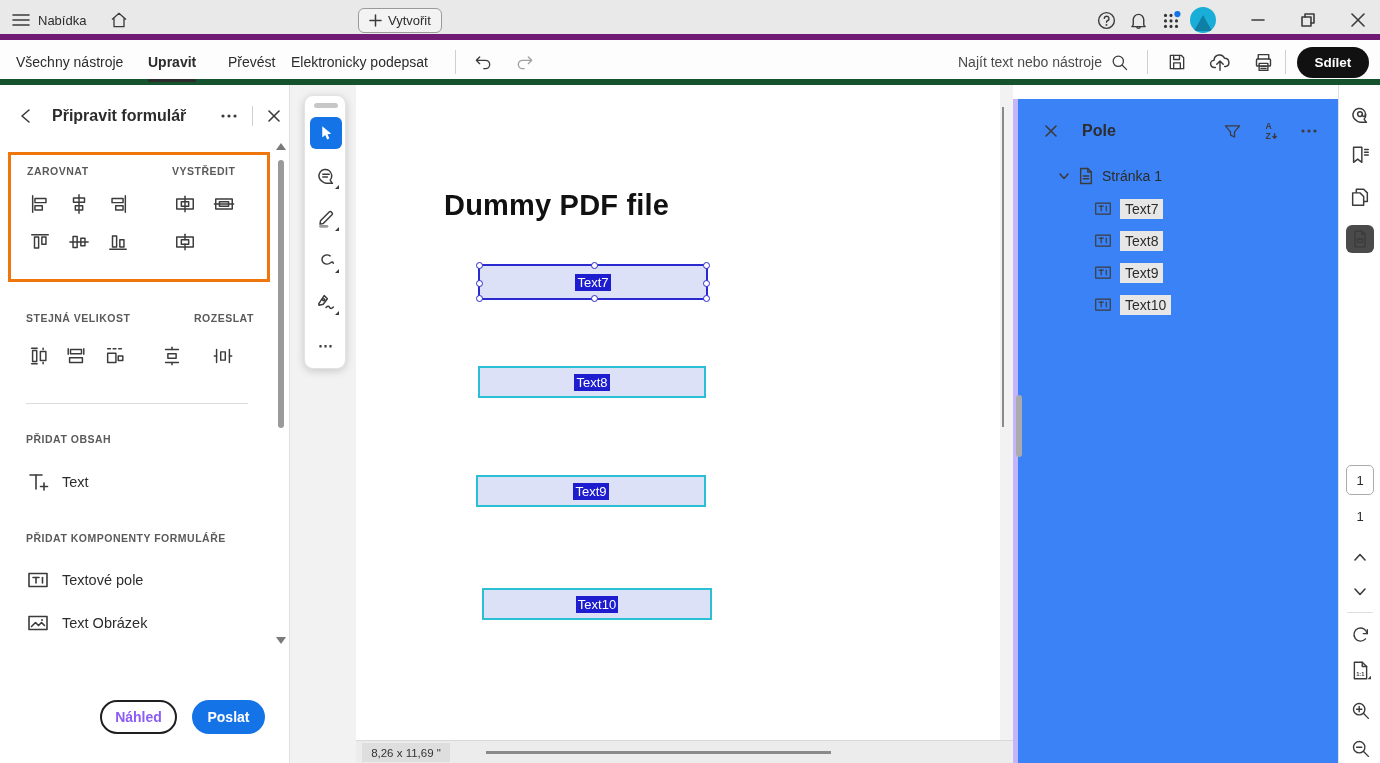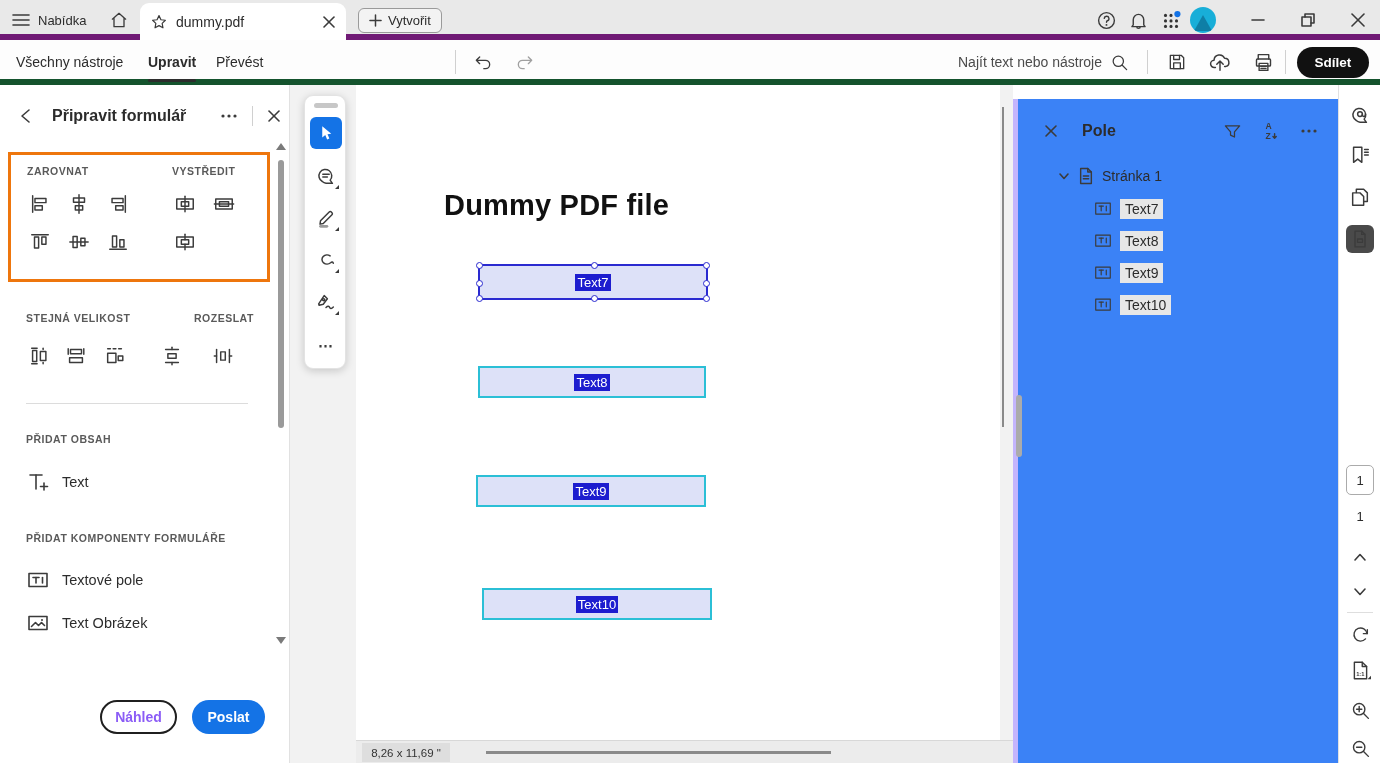--- a/index.html
+++ b/index.html
@@ -105,36 +105,20 @@
     </span>
     <span>Nabídka</span>
   </div>
   <div class="abs home-btn">
     <span>
       <svg width="20" height="20" viewBox="0 0 24 24">
           <path class="ic" stroke-width="1.8" d="M4 11 L12 4 L20 11 M6 10 V20 H18 V10"></path>
         </svg>
     </span>
   </div>
-  <div class="abs tab">
-    <span>
-      <svg width="18" height="18" viewBox="0 0 24 24">
-          <path class="ic" stroke-width="1.8" d="M12 3.5 L14.6 9 L20.5 9.7 L16.2 13.8 L17.3 19.7 L12 16.8 L6.7 19.7 L7.8 13.8 L3.5 9.7 L9.4 9 Z"></path>
-        </svg>
-    </span>
-    <span class="tab-title">dummy.pdf</span>
-    <span>
-      <svg width="14" height="14" viewBox="0 0 14 14">
-          <g class="ic" stroke-width="1.7">
-            <line x1="2" y1="2" x2="12" y2="12"></line>
-            <line x1="12" y1="2" x2="2" y2="12"></line>
-          </g>
-        </svg>
-    </span>
-  </div>
   <div class="abs create-btn">
     <span>
       <svg width="13" height="13" viewBox="0 0 14 14">
           <g class="ic" stroke-width="1.8">
             <line x1="7" y1="1" x2="7" y2="13"></line>
             <line x1="1" y1="7" x2="13" y2="7"></line>
           </g>
         </svg>
     </span>
     <span>Vytvořit</span>
@@ -200,21 +184,22 @@
             <line x1="13" y1="1" x2="1" y2="13"></line>
           </g>
         </svg>
       </span>
   </div>
 </div>
 
 <div id="toolbar2" class="abs">
   <div class="abs nav-item" style="left:16px;">Všechny nástroje</div>
   <div class="abs nav-item active" style="left:148px;">Upravit</div>
-  <div class="abs nav-item" style="left:216px;text-align:center;">Převést</div>
+  <div class="abs nav-item" style="left:228px;text-align:center;">Převést</div>
+  <div class="abs nav-item" style="left:291px;">Elektronicky podepsat</div>
   <div class="abs vdiv" style="left:455px;"></div>
   <div class="abs tb-ic" style="left:470px; top:9px;">
     <span>
         <svg width="20" height="20" viewBox="0 0 24 24">
           <path class="ic" stroke-width="1.8" d="M8 6 L4 10 L8 14 M4 10 H15 a5 5 0 0 1 0 10 H13"></path>
         </svg>
       </span>
   </div>
   <div class="abs tb-ic" style="left:512px; top:9px;">
     <span>

